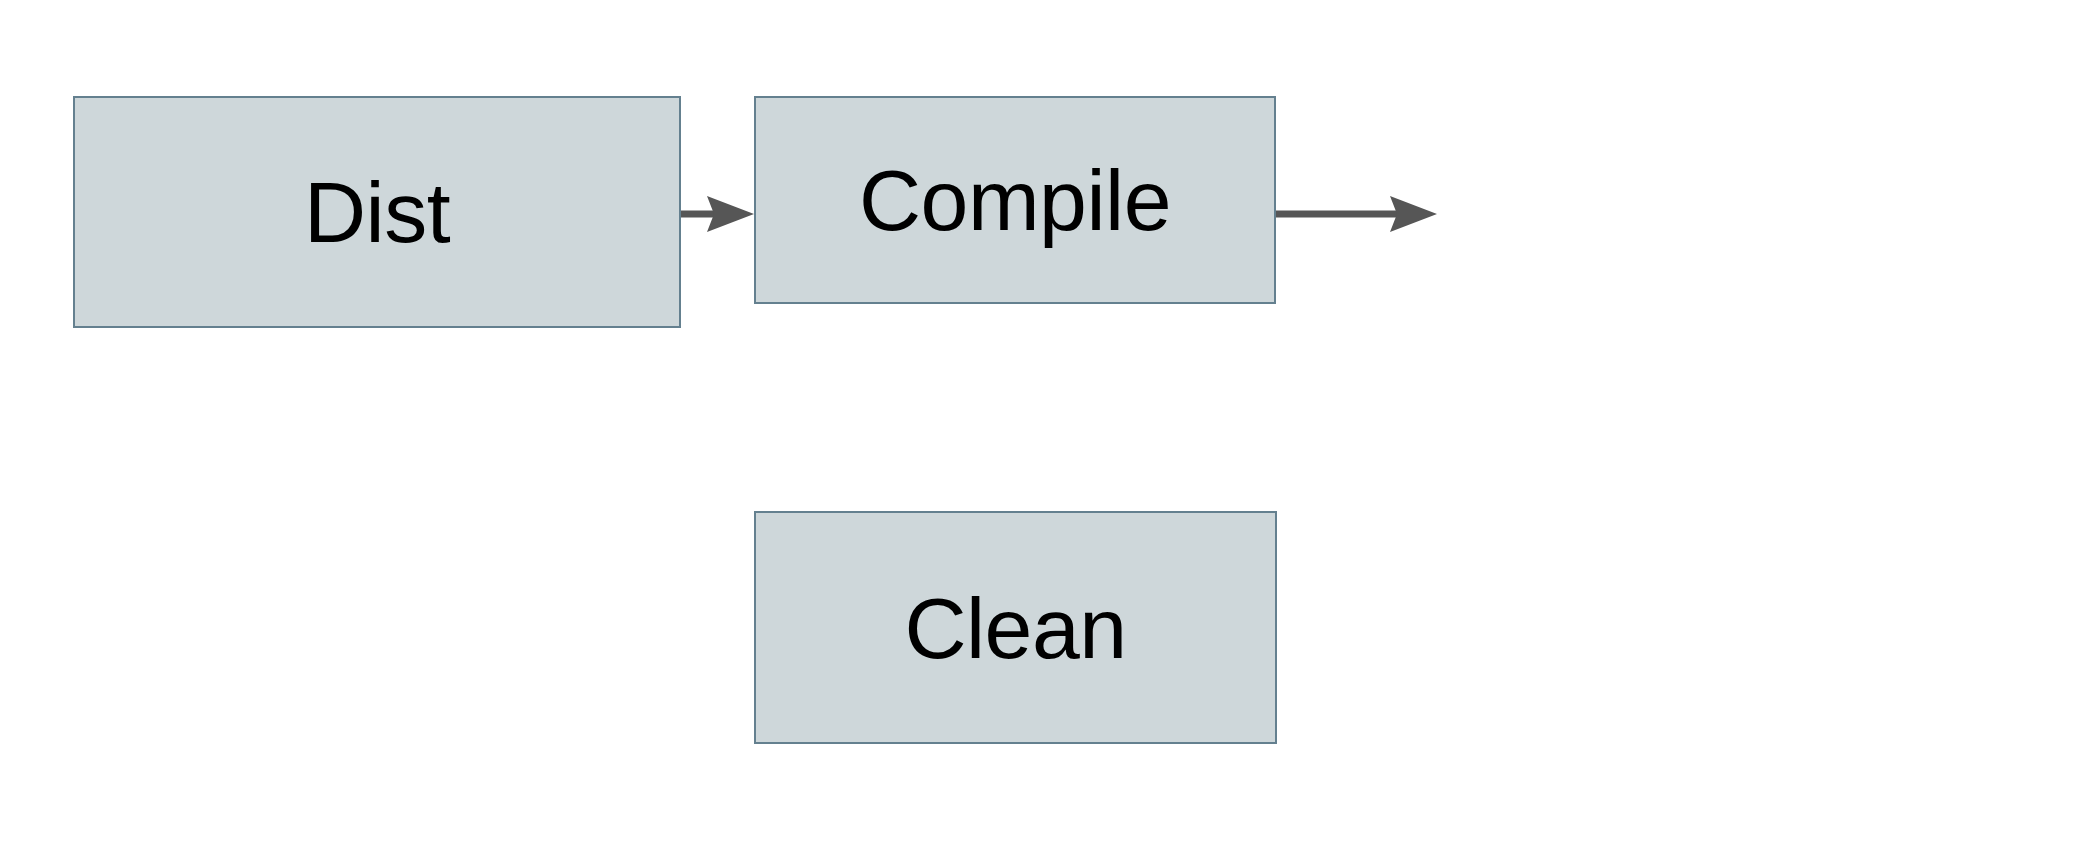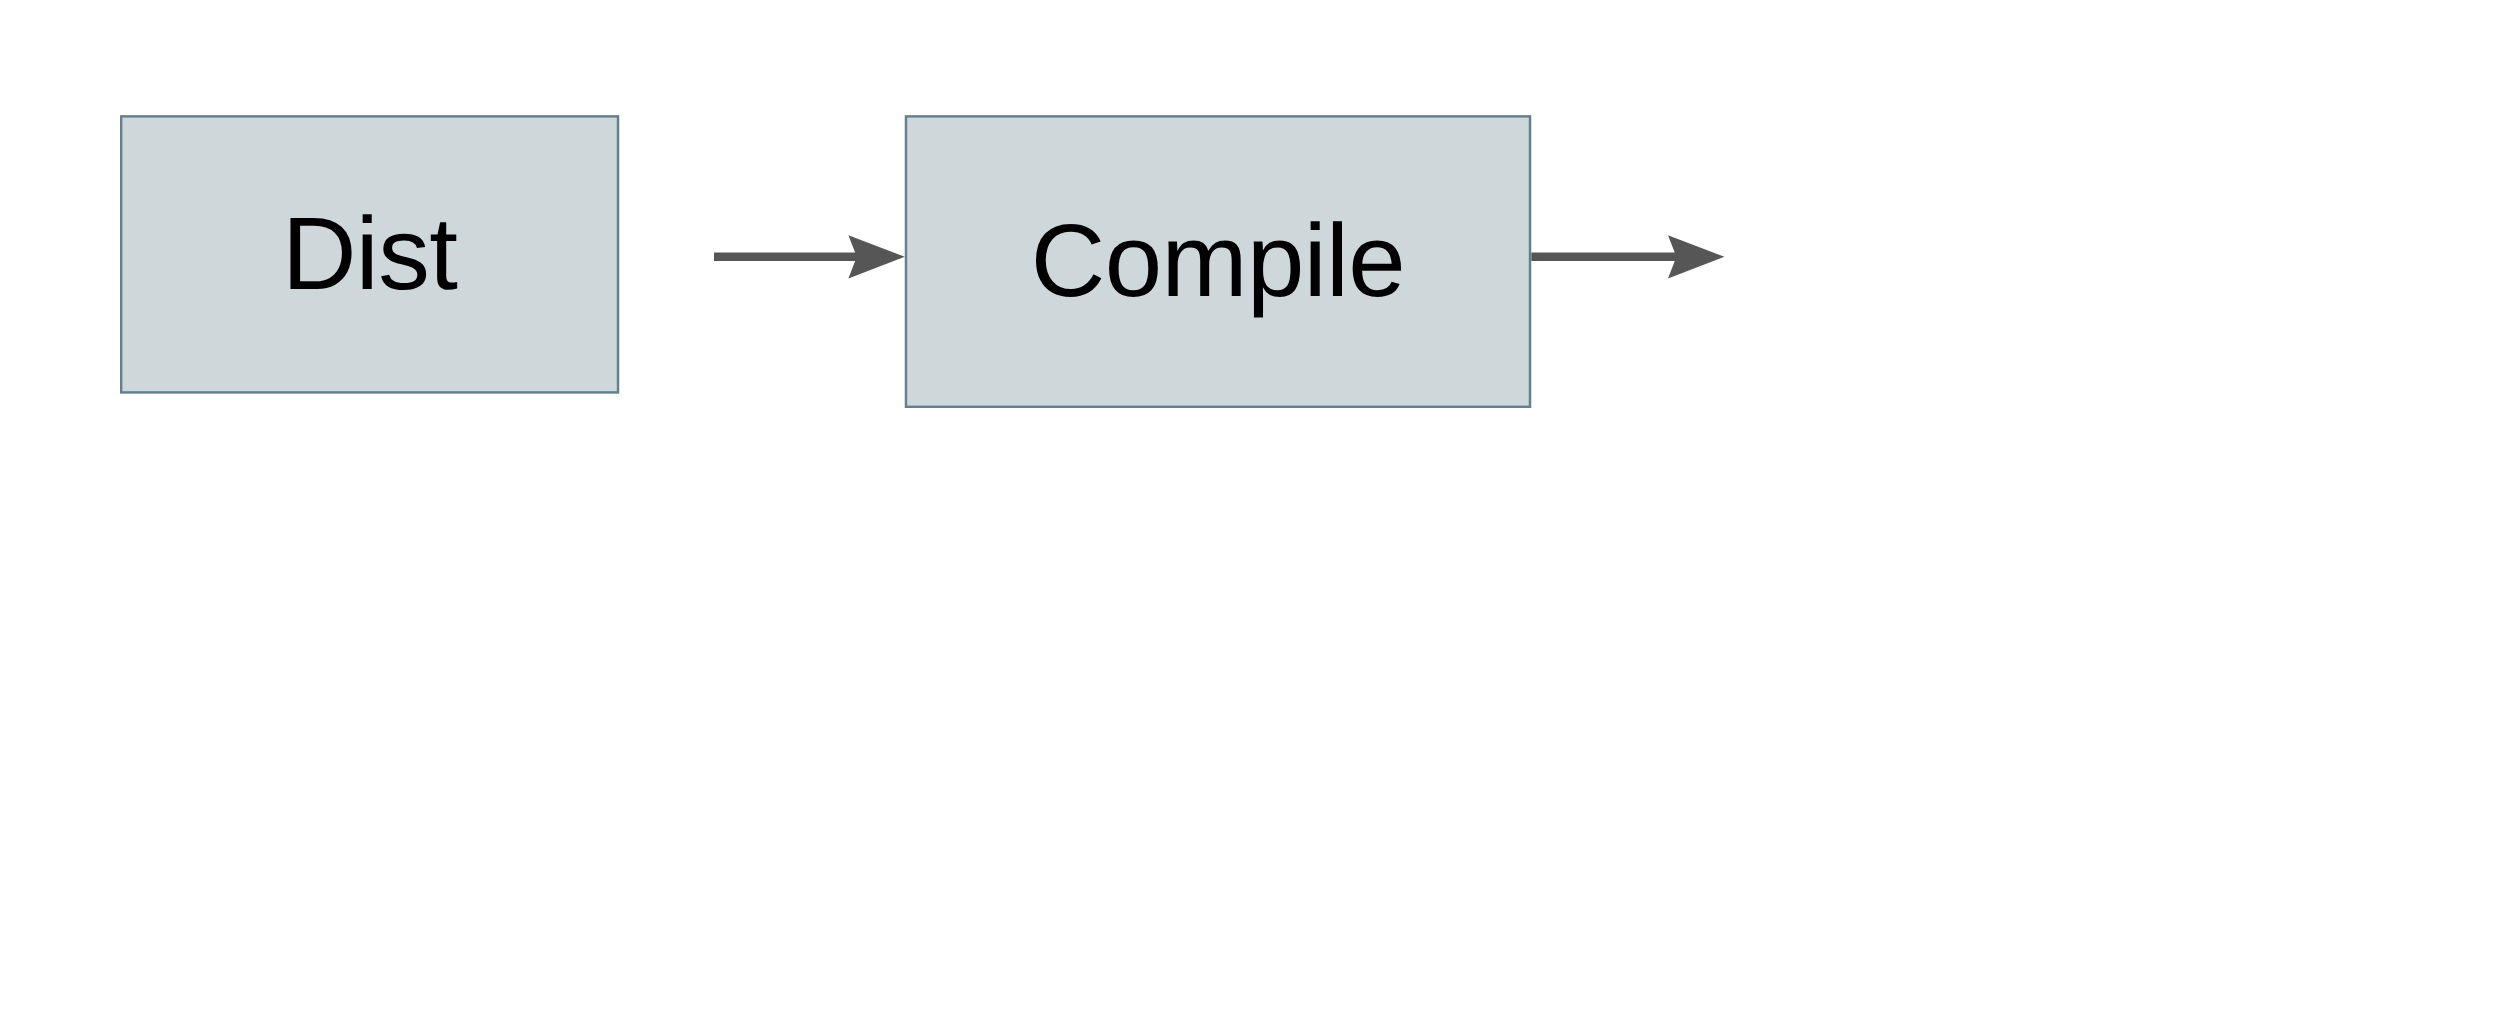--- a/index.html
+++ b/index.html
@@ -59,26 +59,29 @@
     <g>
       <line x1="595" y1="214" x2="731" y2="214" stroke="#565656" stroke-width="7"></line>
       <path d="M 754 214 L 707 196 L 714 214 L 707 232 Z" fill="#565656"></path>
     </g>
     <g>
       <line x1="1276" y1="214" x2="1414" y2="214" stroke="#565656" stroke-width="7"></line>
       <path d="M 1437 214 L 1390 196 L 1397 214 L 1390 232 Z" fill="#565656"></path>
     </g>
   </svg>
 
-  <div class="node" style="left:73px; top:96px; width:416px; height:232px;margin-left:27px;">
+  <div class="node" style="left:73px; top:96px; width:608px; height:232px;">
     <span class="node-label">Dist</span>
   </div>
 
-  <div class="node" style="left:754px; top:96px; width:522px; height:244px;">
+  <div class="node" style="left:754px; top:96px; width:522px; height:208px;">
     <span class="node-label">Compile</span>
   </div>
 
 
+  <div class="node" style="left:754px; top:511px; width:523px; height:233px;">
+    <span class="node-label">Clean</span>
+  </div>
 
   <div class="edge-hit" style="left:595px; top:194px; width:159px;"></div>
   <div class="edge-hit" style="left:1276px; top:194px; width:161px;"></div>
 
 </div>
 
 </body></html>

